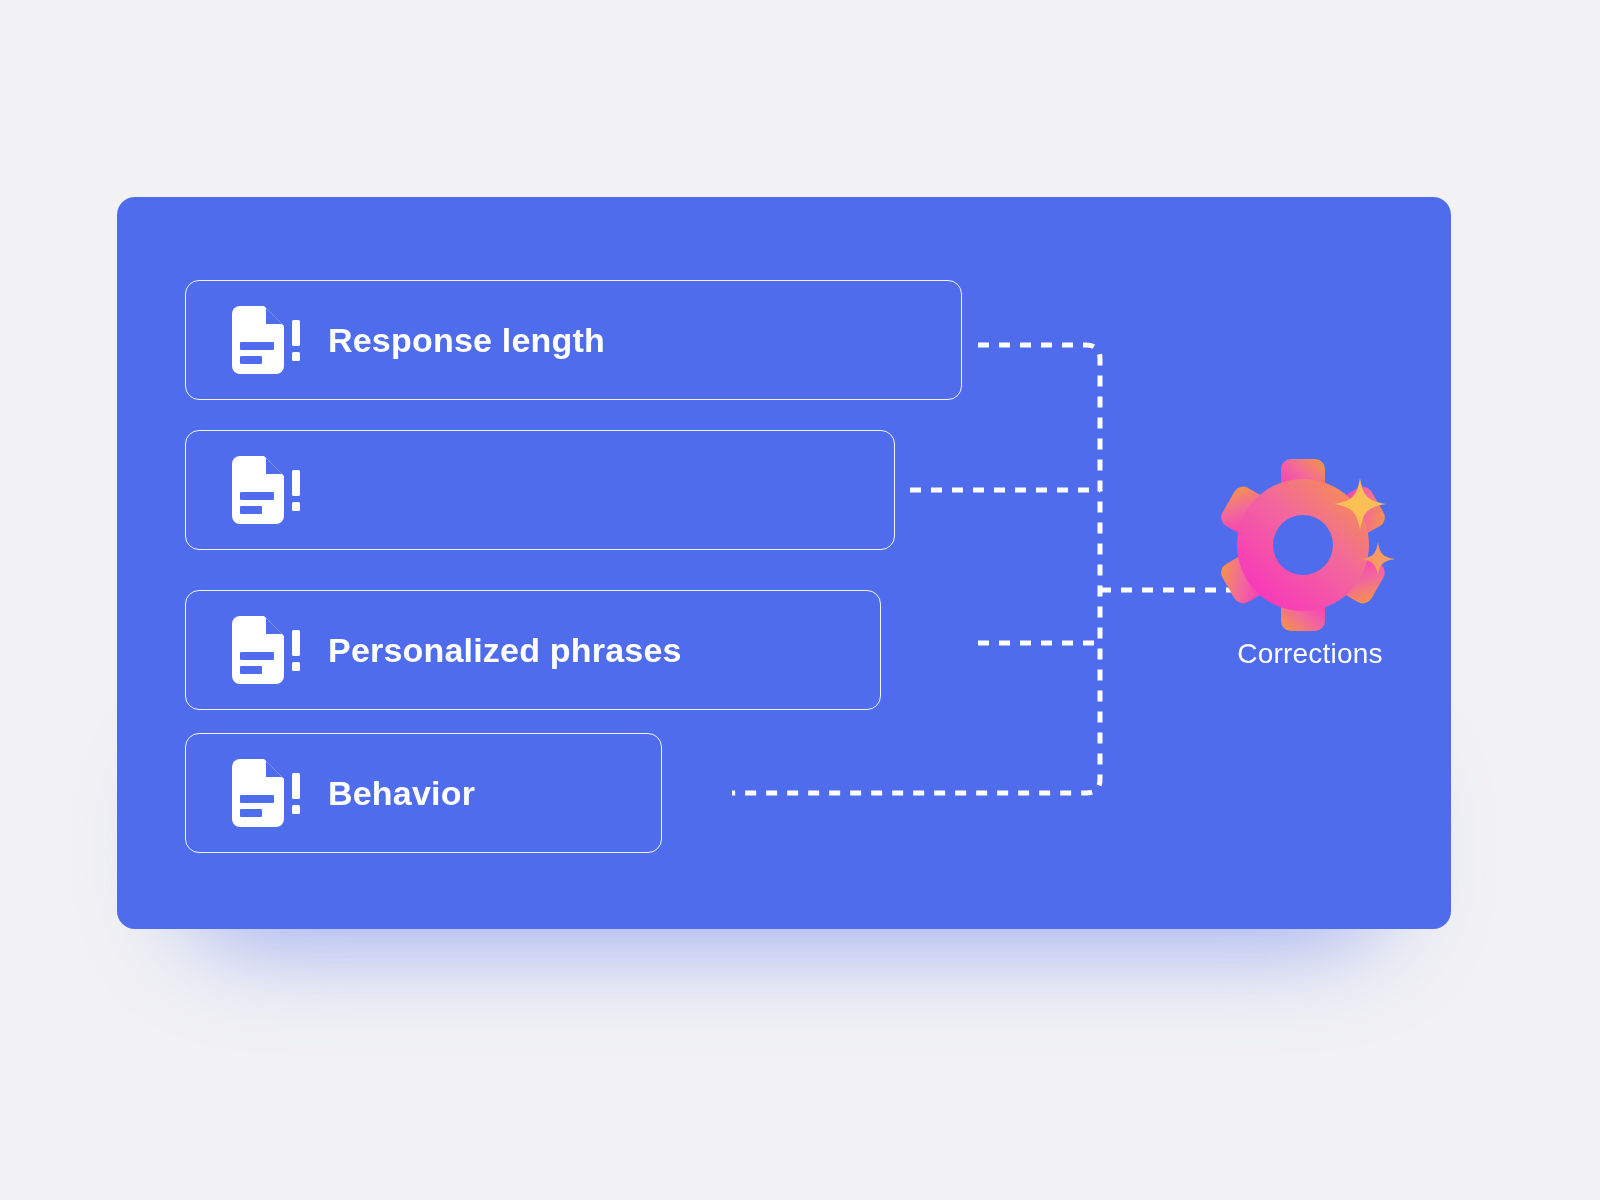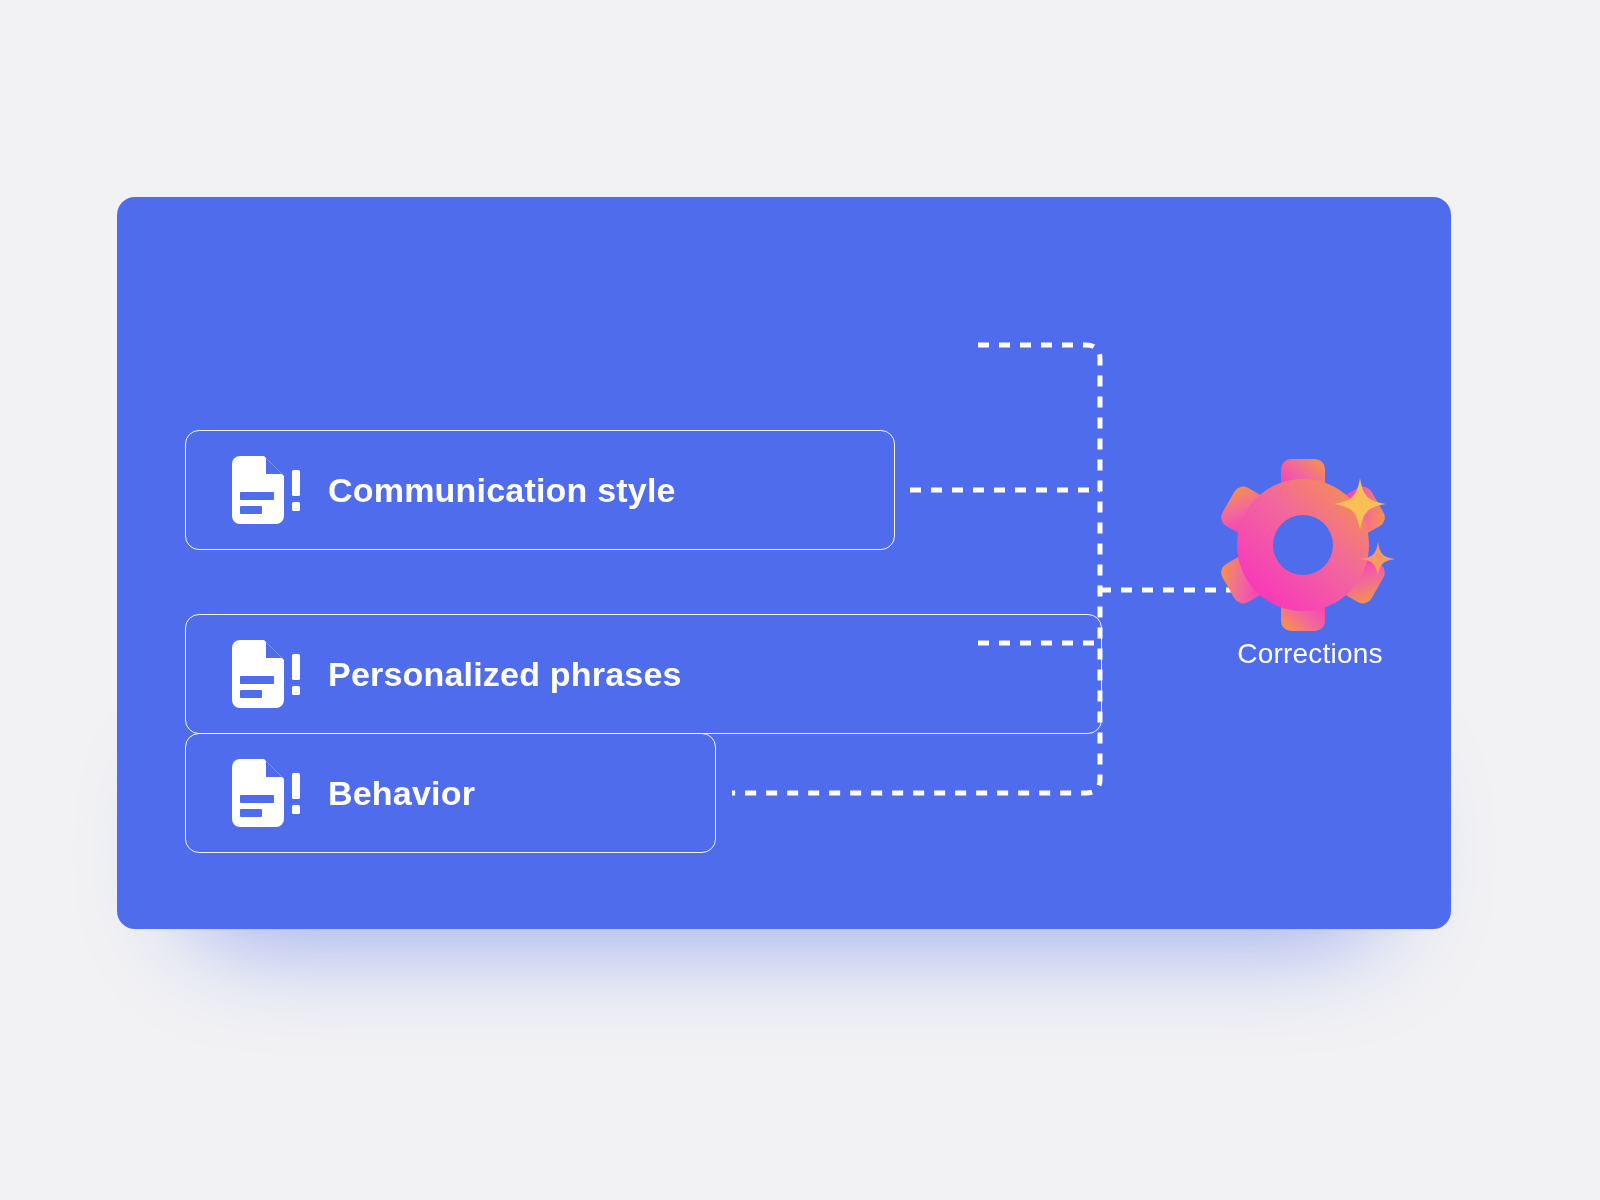--- a/index.html
+++ b/index.html
@@ -53,22 +53,22 @@
     box-sizing: border-box;
     border: 1.6px solid rgba(255,255,255,0.92);
     border-radius: 14px;
     display: flex;
     align-items: center;
     padding-left: 40px;
     background: transparent;
   }
   .card-0 { left: 185px; top: 280px;  width: 777px; height: 120px; }
   .card-1 { left: 185px; top: 430px;  width: 710px; height: 120px; }
-  .card-2 { left: 185px; top: 614px;  width: 917px; height: 120px; }
-  .card-3 { left: 185px; top: 733px;  width: 531px; height: 120px; }
+  .card-2 { left: 185px; top: 590px;  width: 696px; height: 120px; }
+  .card-3 { left: 185px; top: 733px;  width: 477px; height: 120px; }
 
   .card-icon {
     flex: 0 0 auto;
     width: 82px;
     height: 68px;
     position: relative;
     margin-right: 20px;
   }
   .card-icon svg { display: block; }
 
@@ -133,33 +133,45 @@
       <path d="M 978 345 L 1086 345 Q 1100 345 1100 359 L 1100 779 Q 1100 793 1086 793 L 732 793"></path>
 
       <path d="M 910 490 L 1100 490"></path>
 
       <path d="M 978 643 L 1100 643"></path>
 
       <path d="M 1100 590 L 1238 590"></path>
     </g>
   </svg>
 
+  <div class="card card-0">
+    <span class="card-icon">
+      <svg width="82" height="68" viewBox="0 0 82 68" xmlns="http://www.w3.org/2000/svg">
+        <path fill="#ffffff" d="M6 8a8 8 0 0 1 8-8h24l20 20v40a8 8 0 0 1-8 8H14a8 8 0 0 1-8-8z"></path>
+        <path fill="#4f6ced" d="M40 2l16 16H40z"></path>
+        <rect fill="#4f6ced" x="14" y="36" width="34" height="8" rx="1"></rect>
+        <rect fill="#4f6ced" x="14" y="50" width="22" height="8" rx="1"></rect>
+        <rect fill="#ffffff" x="66" y="14" width="8" height="26" rx="1.5"></rect>
+        <rect fill="#ffffff" x="66" y="46" width="8" height="9" rx="1.5"></rect>
+      </svg>
+    </span>
+    <span class="card-label">Response length</span>
+  </div>
 
   <div class="card card-1">
     <span class="card-icon">
       <svg width="82" height="68" viewBox="0 0 82 68" xmlns="http://www.w3.org/2000/svg">
         <path fill="#ffffff" d="M6 8a8 8 0 0 1 8-8h24l20 20v40a8 8 0 0 1-8 8H14a8 8 0 0 1-8-8z"></path>
         <path fill="#4f6ced" d="M40 2l16 16H40z"></path>
         <rect fill="#4f6ced" x="14" y="36" width="34" height="8" rx="1"></rect>
         <rect fill="#4f6ced" x="14" y="50" width="22" height="8" rx="1"></rect>
         <rect fill="#ffffff" x="66" y="14" width="8" height="26" rx="1.5"></rect>
         <rect fill="#ffffff" x="66" y="46" width="8" height="9" rx="1.5"></rect>
       </svg>
     </span>
-    <span class="card-label">Communication style</span>
   </div>
 
   <div class="card card-2">
     <span class="card-icon">
       <svg width="82" height="68" viewBox="0 0 82 68" xmlns="http://www.w3.org/2000/svg">
         <path fill="#ffffff" d="M6 8a8 8 0 0 1 8-8h24l20 20v40a8 8 0 0 1-8 8H14a8 8 0 0 1-8-8z"></path>
         <path fill="#4f6ced" d="M40 2l16 16H40z"></path>
         <rect fill="#4f6ced" x="14" y="36" width="34" height="8" rx="1"></rect>
         <rect fill="#4f6ced" x="14" y="50" width="22" height="8" rx="1"></rect>
         <rect fill="#ffffff" x="66" y="14" width="8" height="26" rx="1.5"></rect>

